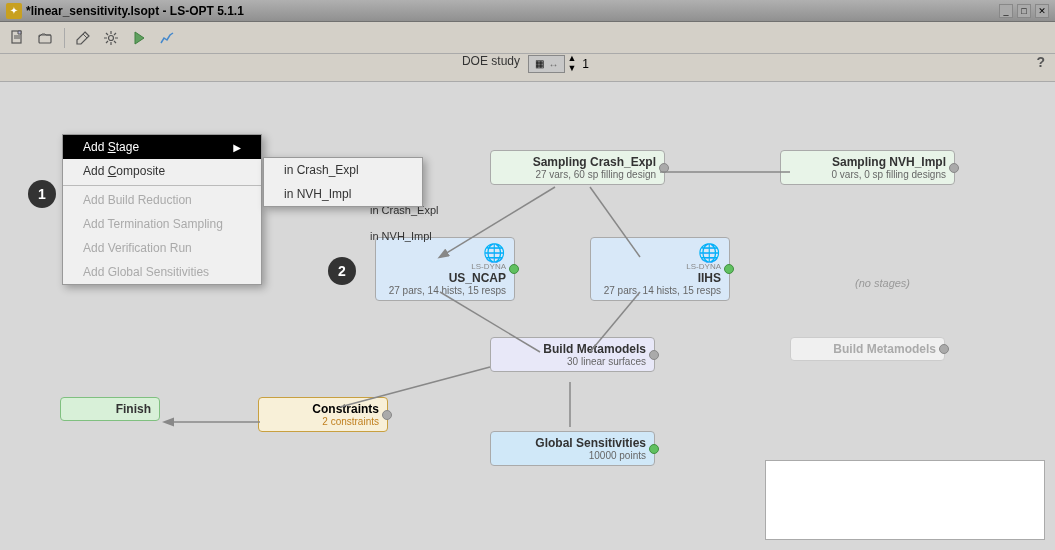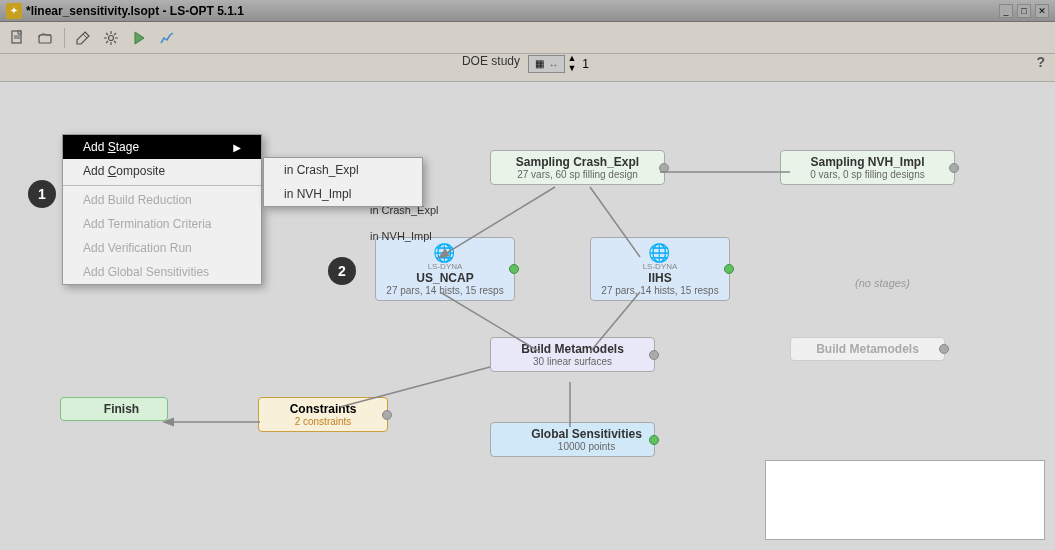--- a/index.html
+++ b/index.html
@@ -143,21 +143,21 @@
       border: 1px solid #999;
       box-shadow: 3px 3px 8px rgba(0,0,0,0.3);
       min-width: 160px;
     }
 
     
     .node {
       position: absolute;
       border: 1px solid #999;
       border-radius: 4px;
-      text-align: center;
+      text-align: right;
       font-size: 11px;
       padding: 4px 8px;
     }
     .node-sampling {
       background: #e8f4e8;
       border-color: #aaa;
     }
     .node-dyna {
       background: #d8e8f8;
       border-color: #aaa;
@@ -364,21 +364,21 @@
       </div>
     </div>
     <div class="menu-item">
       <span>Add <span style="text-decoration:underline;">C</span>omposite</span>
     </div>
     <div class="menu-separator"></div>
     <div class="menu-item disabled">
       <span>Add Build Reduction</span>
     </div>
     <div class="menu-item disabled">
-      <span>Add Termination Criteria</span>
+      <span>Add Termination Sampling</span>
     </div>
     <div class="menu-item disabled">
       <span>Add Verification Run</span>
     </div>
     <div class="menu-item disabled">
       <span>Add Global Sensitivities</span>
     </div>
   </div>
 
   <div class="arrow-label" style="left:370px; top:122px; font-size:11px; color:#333; z-index:2;">in Crash_Expl</div>
@@ -424,25 +424,25 @@
     <div class="node-title" style="color:#aaa;">Build Metamodels</div>
     <div class="node-dot node-dot-gray"></div>
   </div>
 
   <div class="node node-constraints" style="left:258px; top:315px; width:130px;">
     <div class="node-title" style="color:#000000;">Constraints</div>
     <div class="node-sub" style="color:#c08020;">2 constraints</div>
     <div class="node-dot node-dot-gray"></div>
   </div>
 
-  <div class="node node-finish" style="left:60px; top:315px; width:108px;padding-left:23px;">
+  <div class="node node-finish" style="left:60px; top:315px; width:100px;padding-left:23px;">
     <div class="node-title">Finish</div>
   </div>
 
-  <div class="node node-global" style="left:490px; top:340px; width:165px;padding-left:36px;">
+  <div class="node node-global" style="left:490px; top:349px; width:165px;padding-left:36px;">
     <div class="node-title">Global Sensitivities</div>
     <div class="node-sub">10000 points</div>
     <div class="node-dot node-dot-green"></div>
   </div>
 
   <div style="position:absolute; right:10px; bottom:10px; width:280px; height:80px; background:#fff; border:1px solid #aaa;"></div>
 
 </div>
 
 </body></html>

